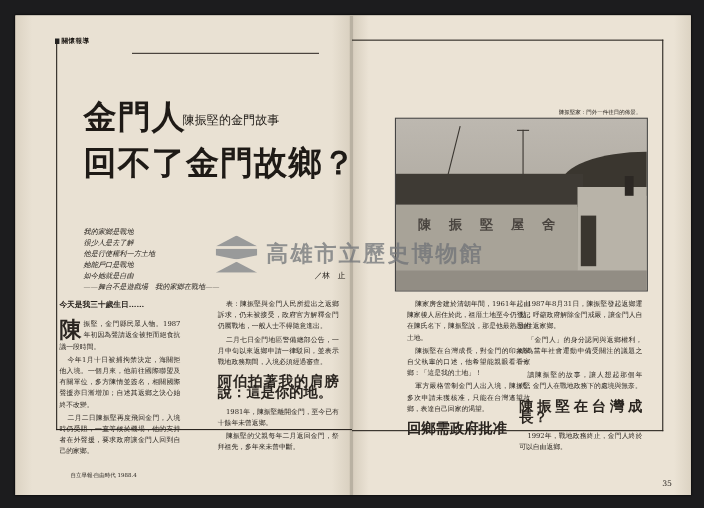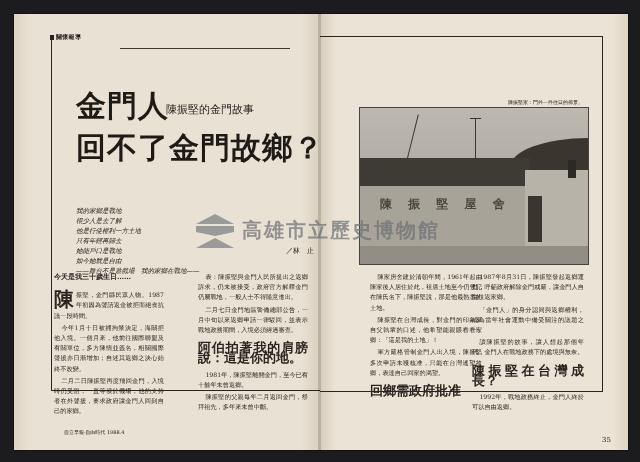--- a/index.html
+++ b/index.html
@@ -63,21 +63,20 @@
   <div class="frame-right"></div>
 
   <div class="title1">金門人</div>
   <div class="subtitle">陳振堅的金門故事</div>
   <div class="title2">回不了金門故鄉？</div>
 
   <div class="poem">
     <div>我的家鄉是戰地</div>
     <div>很少人是去了解</div>
     <div>他是行使權利一方土地</div>
-    <div>只有年輕再歸去</div>
     <div>她能戶口是戰地</div>
     <div>如今她就是自由</div>
     <div>——舞台不是遊戲場　我的家鄉在戰地——</div>
   </div>
   <div class="byline">／林　止</div>
 
   <div class="col" style="left:40px;top:258px;width:110px;">
     <p class="lead">今天是我三十歲生日……</p>
     <span class="dropcap">陳</span>
     <p style="text-indent:0">振堅，金門縣民眾人物。1987年初因為聲請返金被拒而絕食抗議一段時間。</p>

